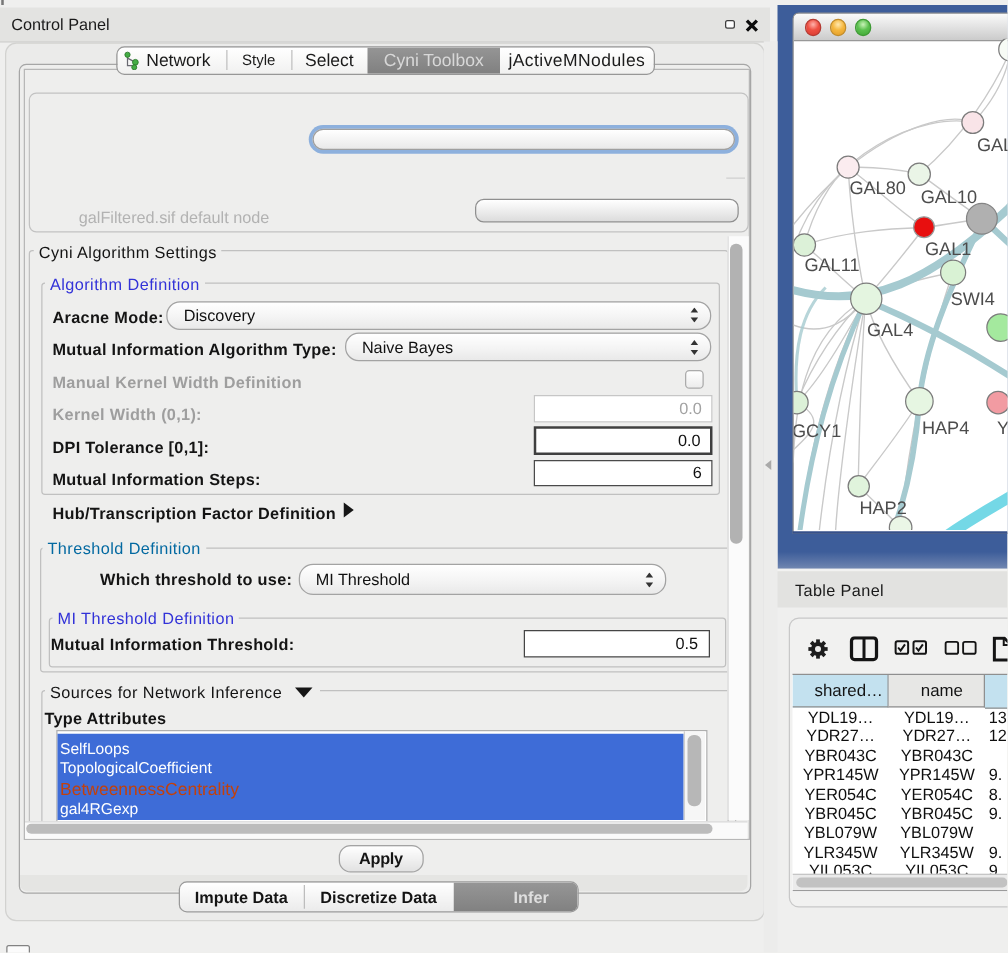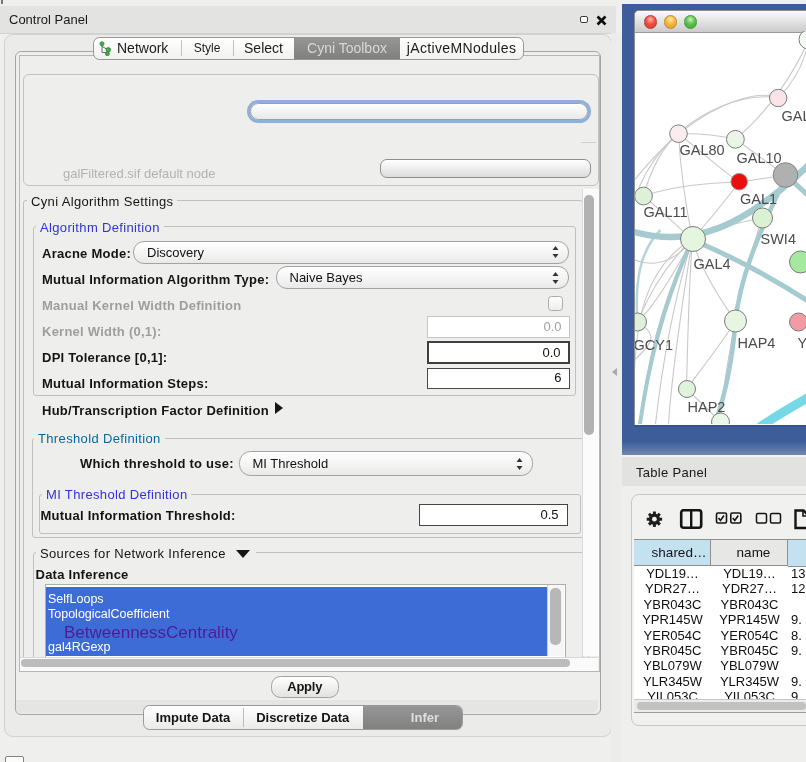--- a/index.html
+++ b/index.html
@@ -103,27 +103,27 @@
   <div class="title13" style="left:42px;top:487px;color:#3232d8;">MI Threshold Definition</div>
   <div class="lbl" style="left:40.5px;top:507.5px;">Mutual Information Threshold:</div>
   <div class="field" style="left:419px;top:503.5px;width:146.5px;height:20px;border:1px solid #454545;">
       <span class="fv" style="color:#111;right:8px;">0.5</span>
     </div>
 
   <div class="grp" style="left:32.5px;top:551.5px;width:554px;height:110px;"></div>
   <div class="title13" style="left:36px;top:545.5px;">Sources for Network Inference</div>
   <div class="abs" style="left:228px;top:545px;width:28px;height:13px;background:#eeeeed;"></div>
   <div class="abs" style="left:236px;top:549.5px;width:0;height:0;border-top:8px solid #161616;border-left:7.5px solid transparent;border-right:7.5px solid transparent;"></div>
-  <div class="lbl" style="left:35.5px;top:566.5px;">Data Inference</div>
+  <div class="lbl" style="left:35.5px;top:566.5px;">Type Attributes</div>
 
   <div class="abs" style="left:45px;top:583.5px;width:519px;height:73.5px;border:1px solid #aeaeae;background:#fff;"></div>
   <div class="abs" style="left:46px;top:586.8px;width:500.5px;height:69px;background:#3e6cd7;"></div>
   <div class="abs" style="left:48px;top:591.5px;font-size:12.5px;color:#fff;">SelfLoops</div>
   <div class="abs" style="left:48px;top:607px;font-size:12.5px;color:#fff;">TopologicalCoefficient</div>
-  <div class="abs" style="left:48px;top:622.5px;font-size:17px;color:#4c1d95;margin-left:16px;">BetweennessCentrality</div>
+  <div class="abs" style="left:48px;top:622.5px;font-size:14px;color:#c2410c;">BetweennessCentrality</div>
   <div class="abs" style="left:48px;top:640px;font-size:12.5px;color:#fff;">gal4RGexp</div>
   <div class="abs" style="left:546.5px;top:584.5px;width:16.5px;height:71.5px;background:#f6f6f6;border-left:1px solid #cfcfcf;"></div>
   <div class="abs" style="left:549.5px;top:588px;width:11px;height:56.5px;background:#b7b7b7;border-radius:5px;"></div>
 
   <div class="abs" style="left:581.5px;top:189px;width:16px;height:467px;background:#fbfbfb;border-left:1px solid #dcdcdc;"></div>
   <div class="abs" style="left:584px;top:195px;width:9.5px;height:240px;background:#b2b2b2;border-radius:4.8px;"></div>
   <div class="abs" style="left:19.5px;top:656.5px;width:578px;height:13px;background:#fafafa;border-top:1px solid #d8d8d8;"></div>
   <div class="abs" style="left:20.5px;top:658.5px;width:549px;height:8px;background:#bcbcbc;border-radius:4px;"></div>
 
   <div class="abs" style="left:270.5px;top:676px;width:66.5px;height:19.5px;border:1px solid #a3a3a3;border-radius:9.5px;background:linear-gradient(#ffffff,#e2e2e2);

